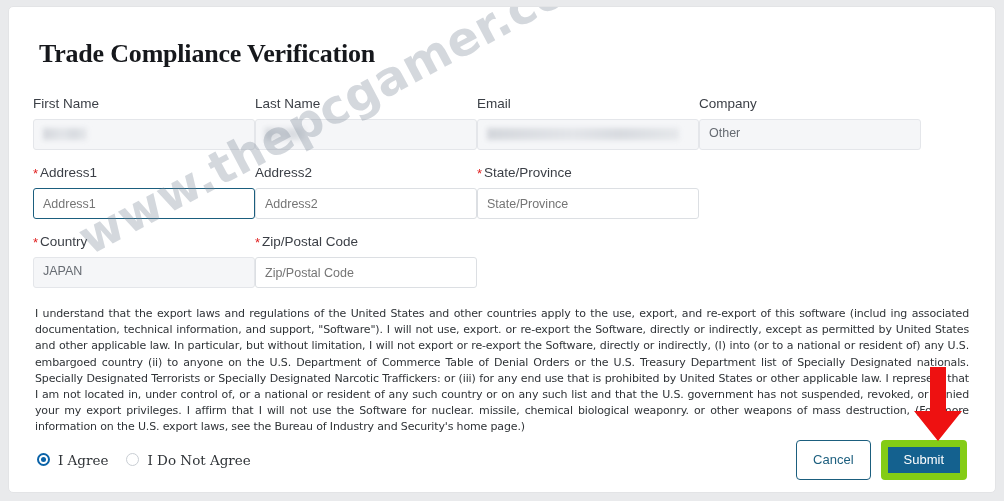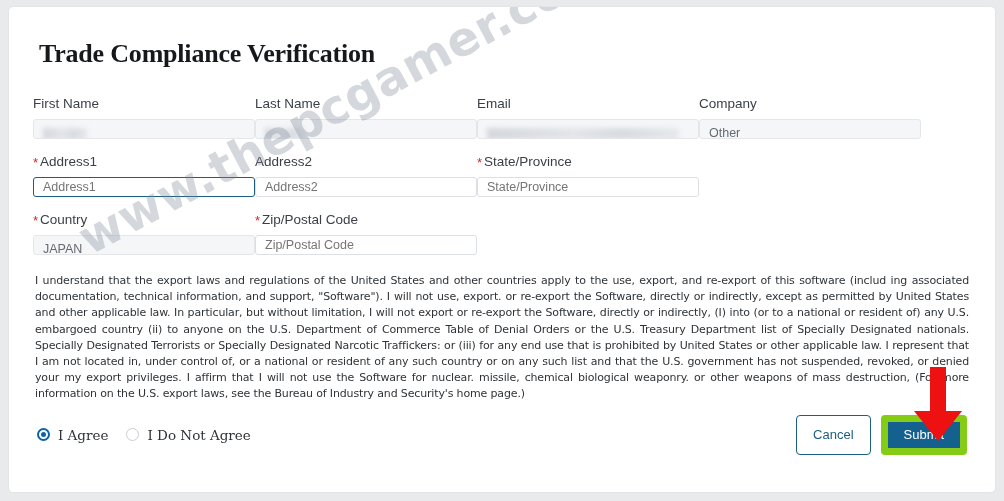--- a/index.html
+++ b/index.html
@@ -87,21 +87,21 @@
   }
   .req {
     color: #e02020;
     font-size: 13px;
     margin-right: 2px;
     vertical-align: -1px;
   }
   .input {
     box-sizing: border-box;
     width: 100%;
-    height: 20px;
+    height: 31px;
     border: 1px solid #dcdfe3;
     border-radius: 3px;
     background: #ffffff;
     font-size: 12.5px;
     color: #8d9298;
     padding: 0 9px;
     line-height: 26px;
     position: relative;
     overflow: hidden;
   }
@@ -140,21 +140,21 @@
     letter-spacing: -0.15px;
   }
 
   
   .footer {
     position: relative;
     z-index: 2;
     display: flex;
     align-items: center;
     justify-content: space-between;
-    margin-top: 12px;
+    margin-top: 4px;
   }
   .radios {
     display: flex;
     align-items: center;
     gap: 18px;
     margin-left: 4px;
   }
   .radio-opt {
     display: flex;
     align-items: center;

